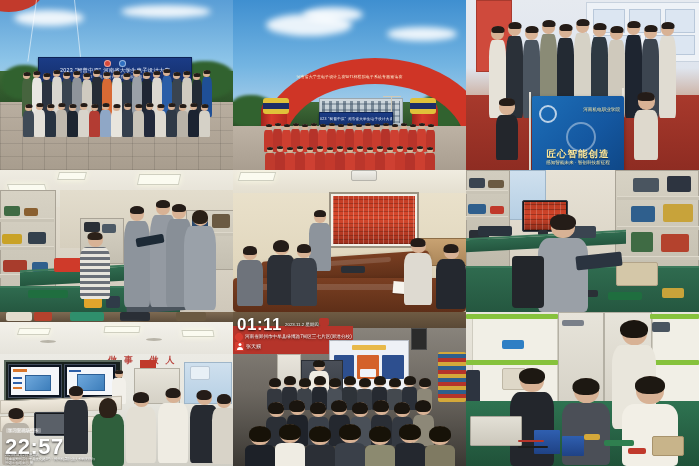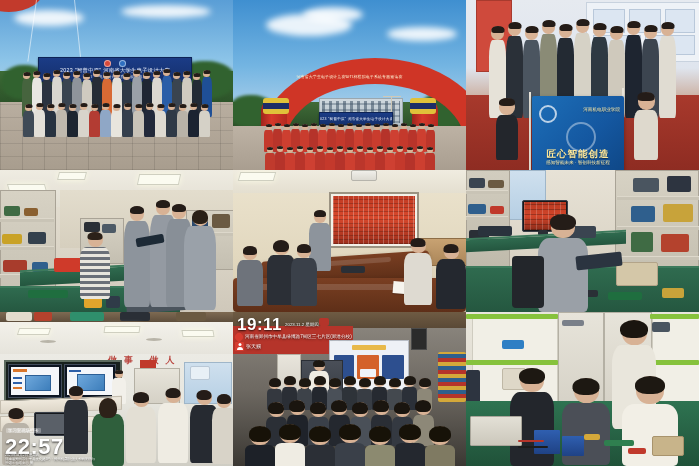--- a/index.html
+++ b/index.html
@@ -1642,21 +1642,21 @@
             <div class="torso" style="width:30px;height:26px;background:#24282f;"></div>
           </div>
         <div class="person" style="width:30px;height:42px;">
             <div class="head" style="width:20px;height:20px;position:relative;">
               <span class="hair" style="width:22px;height:16px;background:#171208;border-radius:50% 50% 38% 38%;"></span>
             </div>
             <div class="torso" style="width:30px;height:24px;background:#7f7a62;"></div>
           </div>
       </div>
 
-      <div class="overlay ov-time" style="left:4px;top:4px;font-size:17px;">19:11</div>
+      <div class="overlay ov-time" style="left:4px;top:4px;font-size:17px;">01:11</div>
       <div class="overlay ov-date" style="left:52px;top:10px;font-size:4.4px;">2023.11.2 星期四</div>
       <div class="overlay ov-loc-bar" style="left:2px;top:21px;">
         <span class="ov-pin"></span>
         <span class="ov-label" style="font-size:4.6px;">河南省郑州市中牟县绿博路7街区三七片区(郑港分校)</span>
       </div>
       <div class="overlay ov-loc-bar" style="left:2px;top:30px;">
         <span class="ov-person-icon"></span>
         <span class="ov-label" style="font-size:5px;">张天赐</span>
       </div>
       <div style="position:absolute;width:0;height:0;overflow:hidden;">Packed lecture hall with a speaker presenting slides, seen from the back rows</div>

